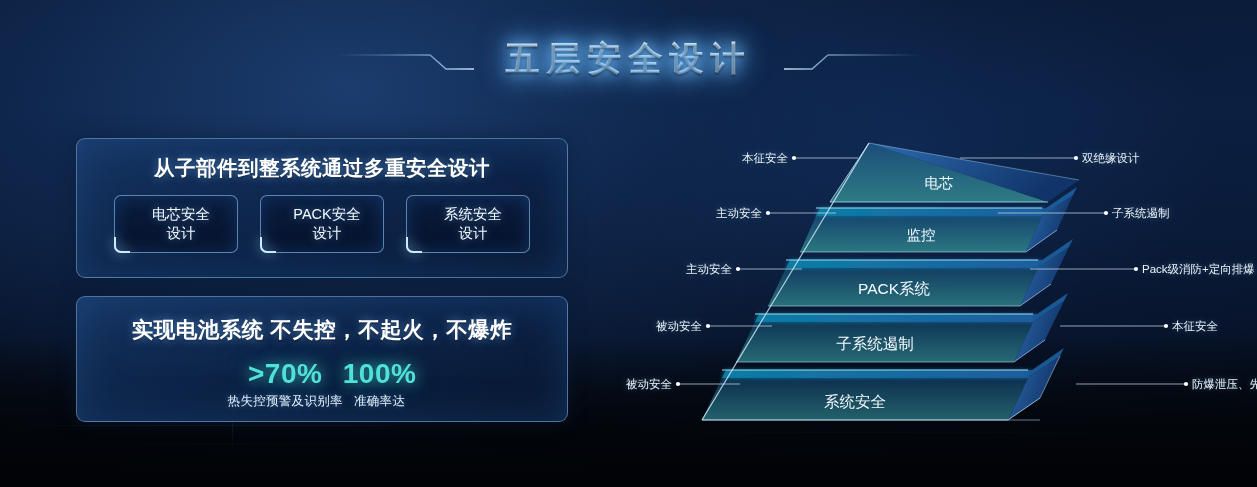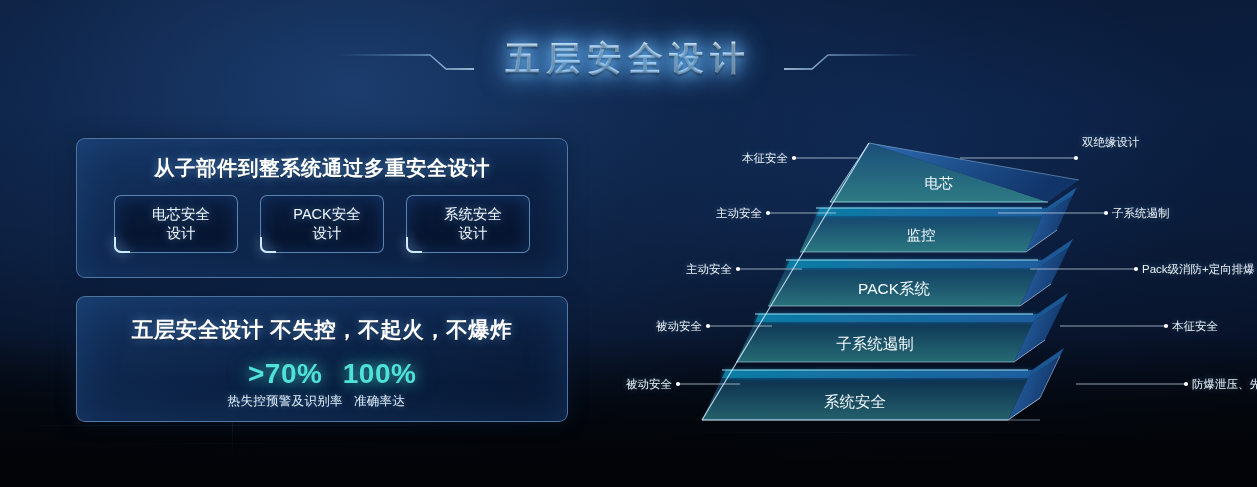--- a/index.html
+++ b/index.html
@@ -176,21 +176,21 @@
       </div>
       <div class="card">
         <span class="card-label">系统安全
 设计</span>
         <span class="card-corner"></span>
       </div>
     </div>
   </div>
 
   <div id="panel-bottom" class="panel">
-    <div id="panel-bottom-heading" class="panel-heading">五层安全设计 不失控，不起火，不爆炸</div>
+    <div id="panel-bottom-heading" class="panel-heading">实现电池系统 不失控，不起火，不爆炸</div>
     <div class="stat-row">
       <div class="stat">
         <div class="stat-value">&gt;70%</div>
         <div class="stat-caption">热失控预警及识别率</div>
       </div>
       <div class="stat">
         <div class="stat-value">100%</div>
         <div class="stat-caption">准确率达</div>
       </div>
     </div>
@@ -328,20 +328,20 @@
         <text id="t5" x="265" y="277" font-size="15.5">系统安全</text>
       </g>
     </svg>
 
     <div class="conn-label left" style="left:198px; top:28px;">本征安全</div>
     <div class="conn-label left" style="left:172px; top:83px;">主动安全</div>
     <div class="conn-label left" style="left:142px; top:139px;">主动安全</div>
     <div class="conn-label left" style="left:112px; top:196px;">被动安全</div>
     <div class="conn-label left" style="left:82px; top:254px;">被动安全</div>
 
-    <div class="conn-label right" style="left:492px; top:12px;">双绝缘设计</div>
+    <div class="conn-label right" style="left:492px; top:28px;">双绝缘设计</div>
     <div class="conn-label right" style="left:522px; top:83px;">子系统遏制</div>
     <div class="conn-label right" style="left:552px; top:139px;">Pack级消防+定向排爆</div>
     <div class="conn-label right" style="left:582px; top:196px;">本征安全</div>
     <div class="conn-label right" style="left:602px; top:254px;">防爆泄压、先进液冷</div>
   </div>
 
 </div>
 
 </body></html>

